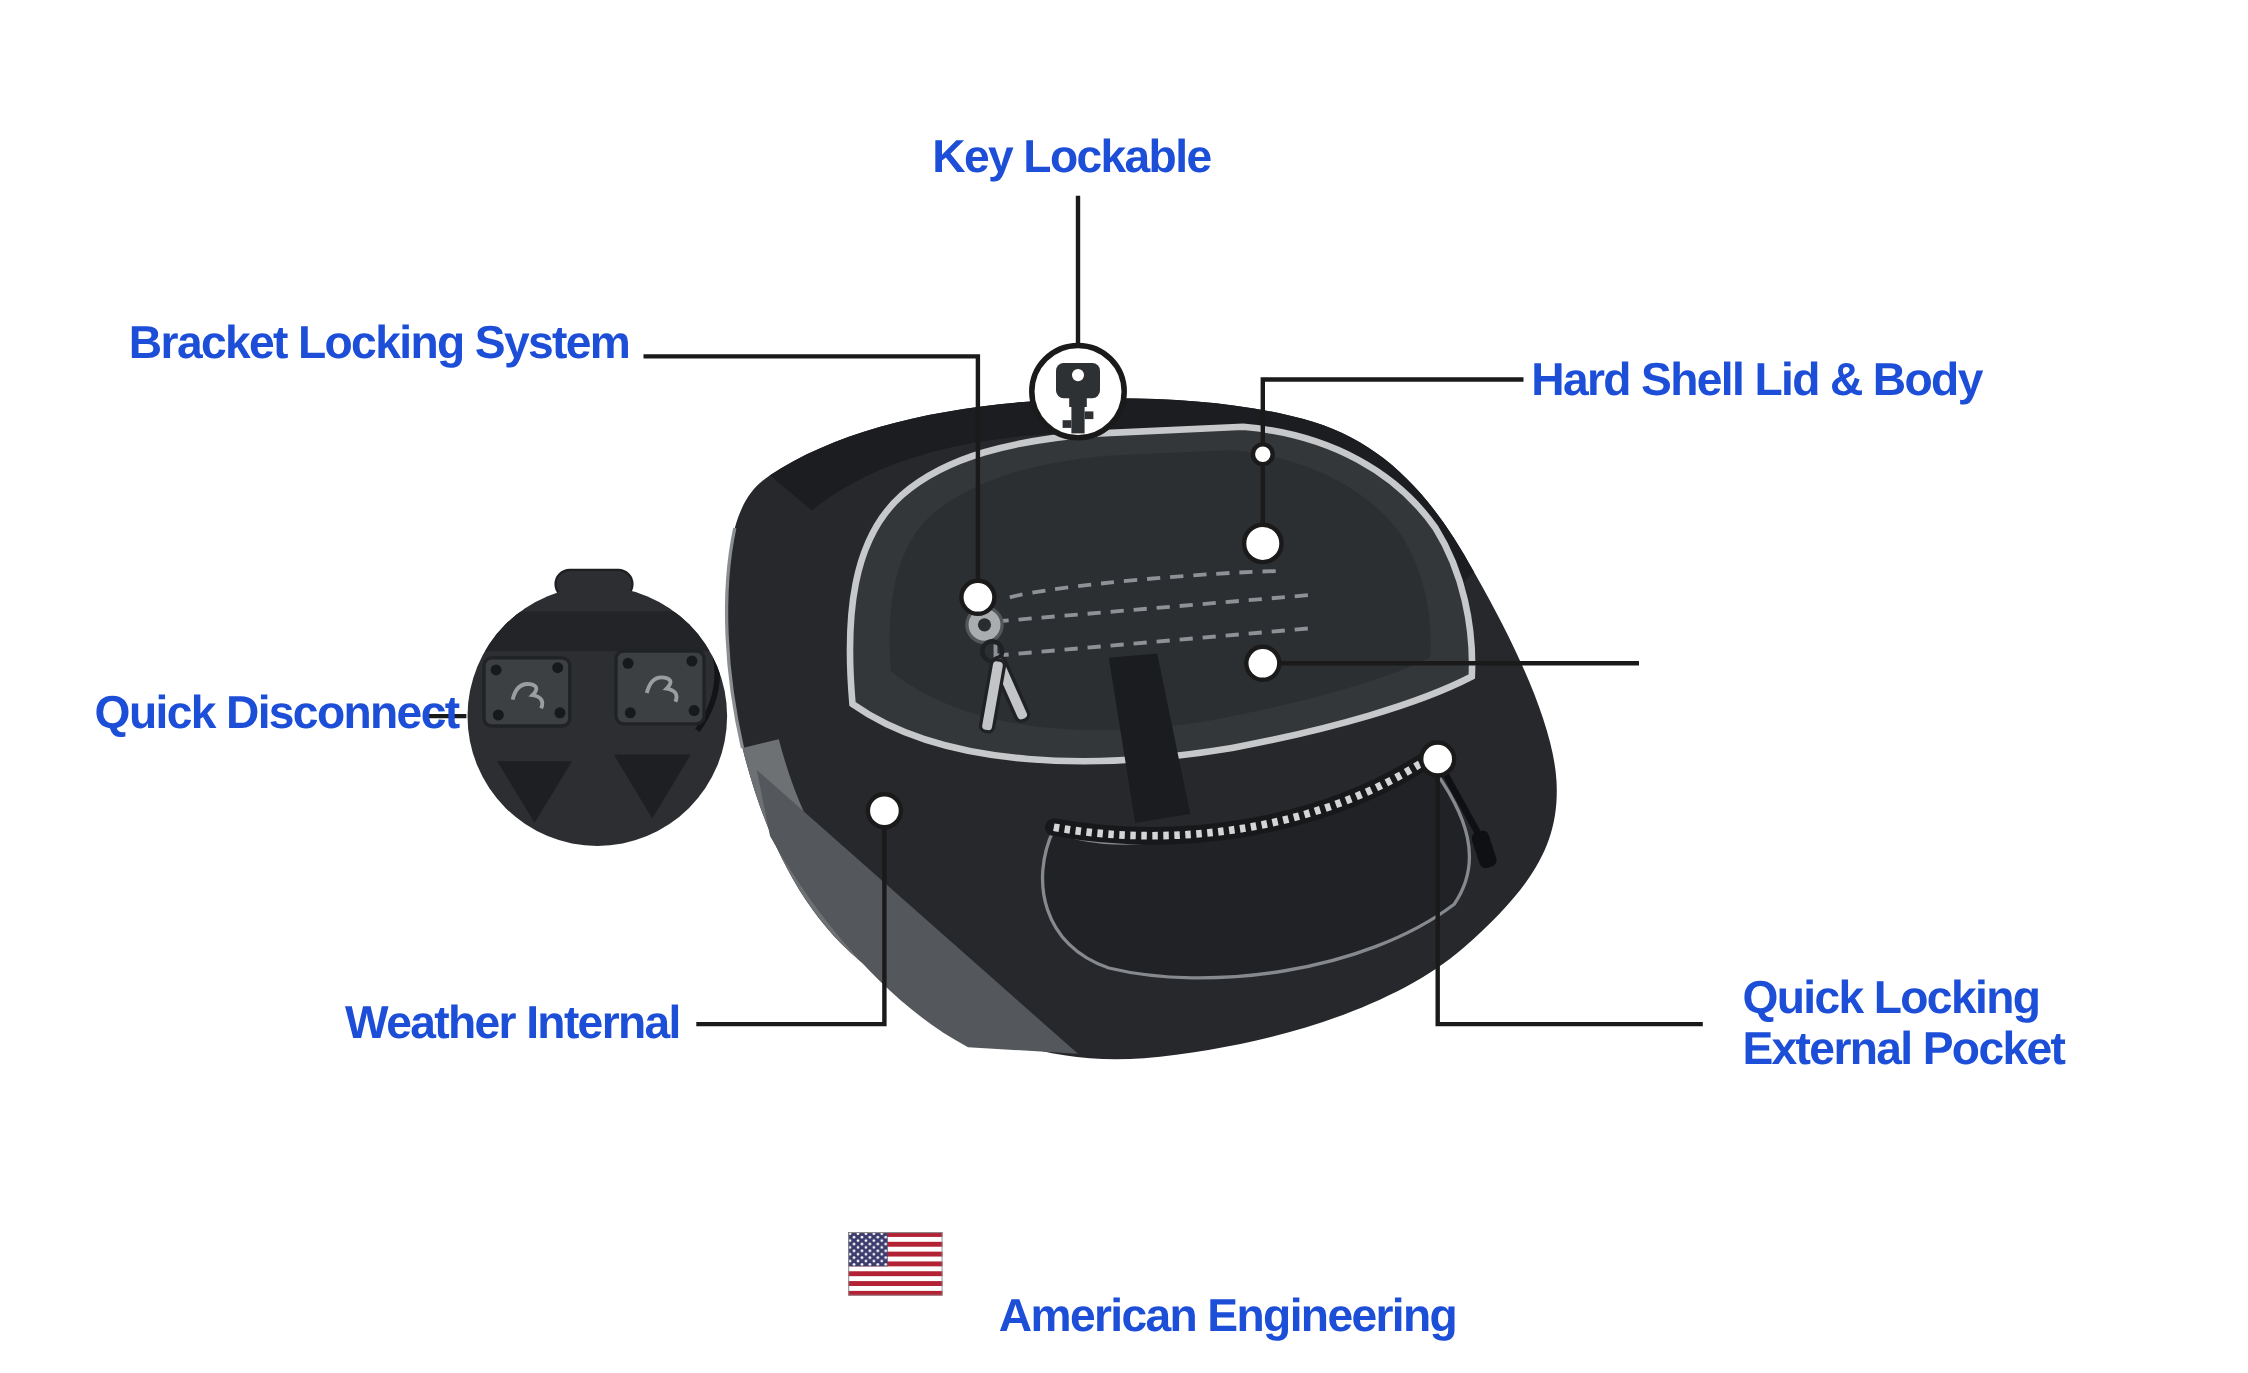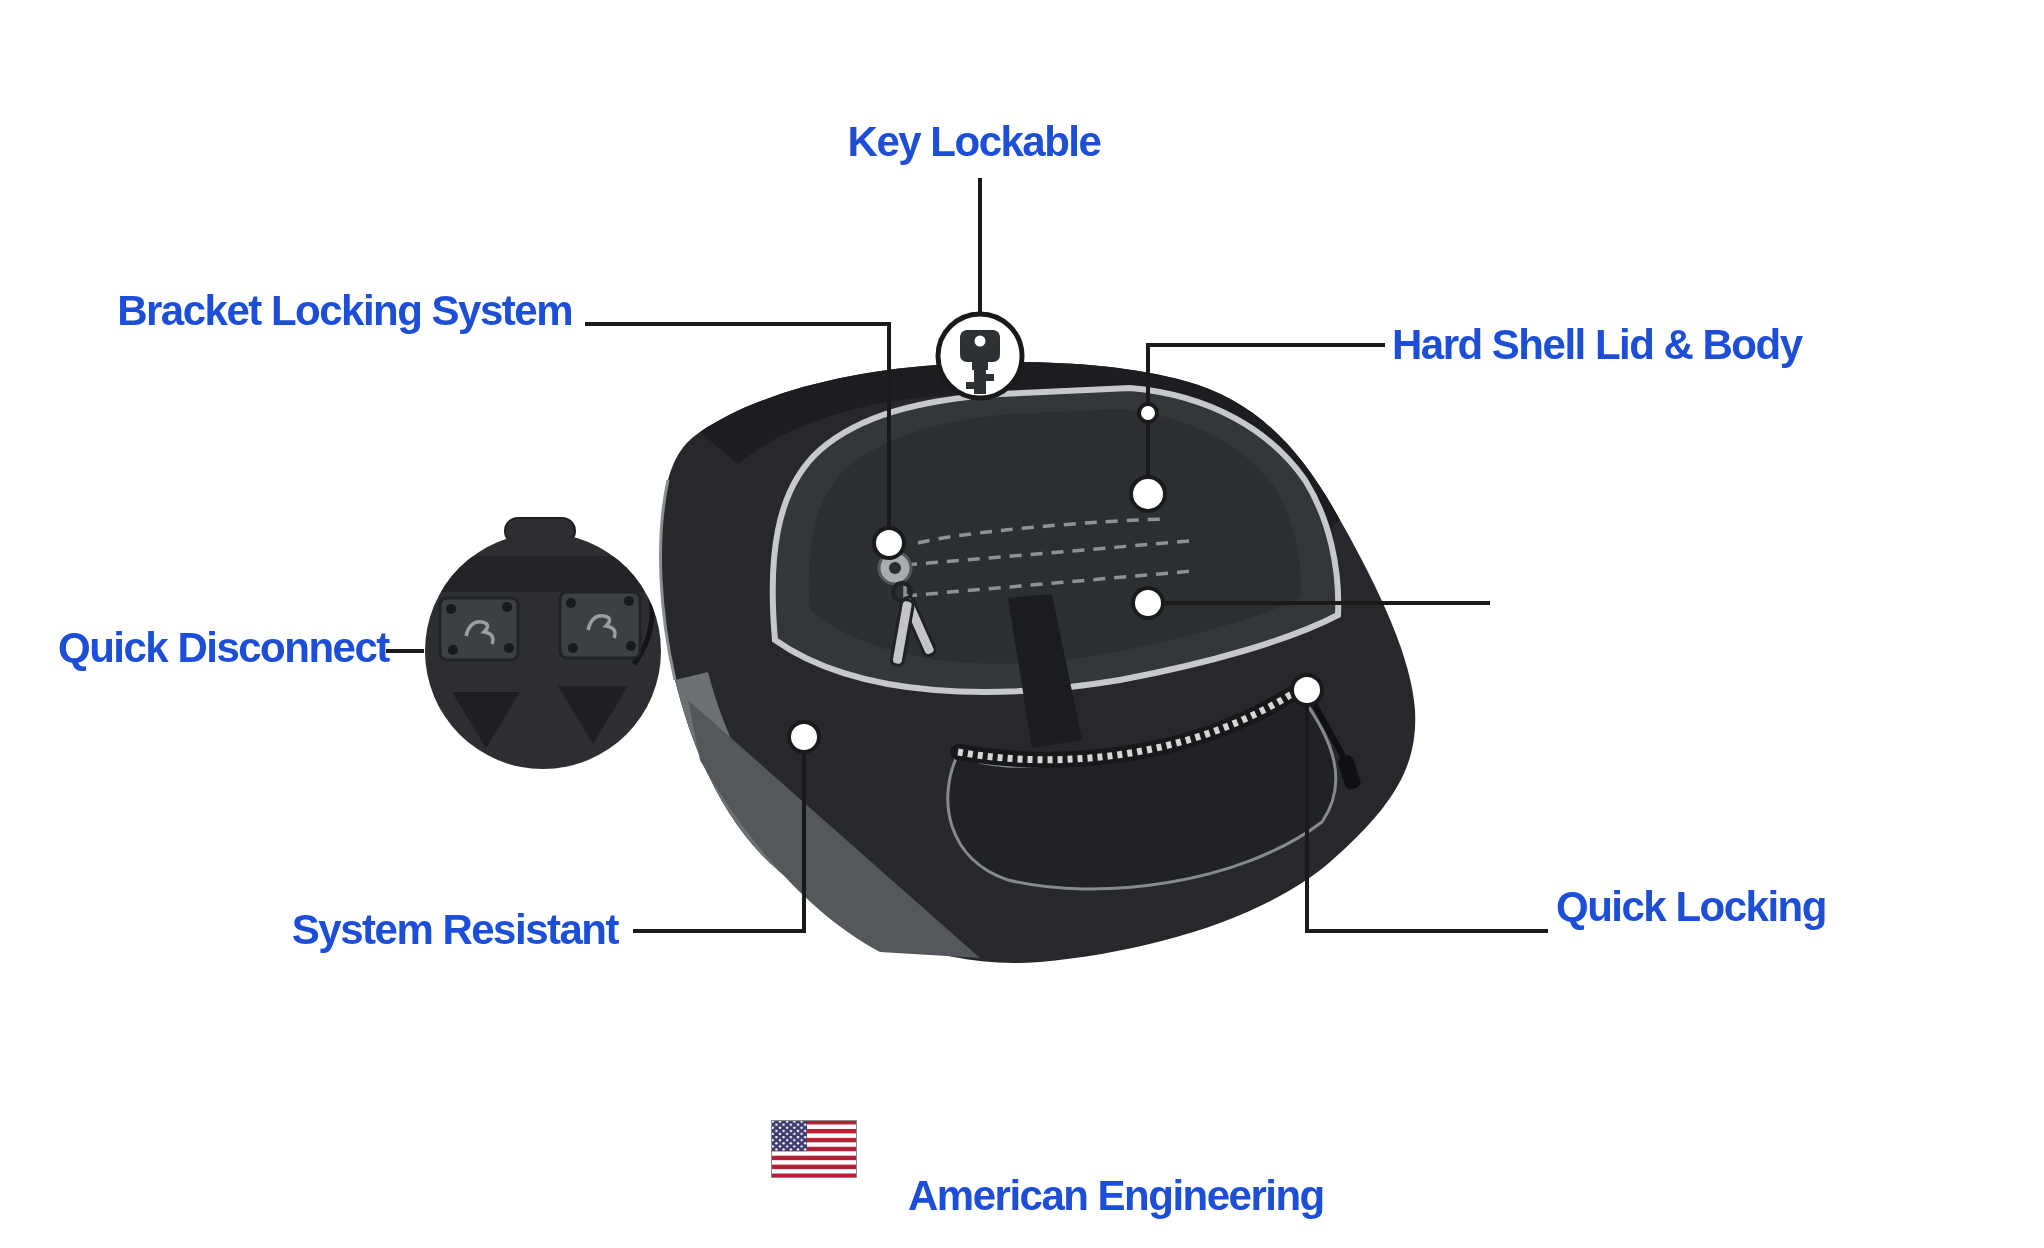--- a/index.html
+++ b/index.html
@@ -14,21 +14,21 @@
   #scene{position:absolute;left:0;top:0;}
   .label{
     position:absolute;
     font-weight:700;
     font-size:42px;
     line-height:1.1;
     letter-spacing:-1.5px;
     color:#1d4ed8;
     white-space:nowrap;
   }
-  .label span{display:block;}
+  .label span{display:block;margin-left:28px;}
   .flag{position:absolute;left:771px;top:1120px;}
 </style>
 </head>
 <body>
 
 <div id="canvas">
 
   <svg id="scene" width="2044" height="1248" viewBox="0 0 2044 1248">
     <defs>
       <clipPath id="insetClip">
@@ -140,24 +140,25 @@
 
   <div class="label" style="right:1472px;top:288px;">Bracket Locking System</div>
 
   <div class="label" style="left:1392px;top:322px;">Hard Shell Lid &amp; Body</div>
 
   <div class="label" style="left:58px;top:625px;">
     <span>Quick Disconnect</span>
   </div>
 
 
-  <div class="label" style="right:1426px;top:907px;text-align:right;">System Resistant</div>
+  <div class="label" style="right:1426px;top:907px;text-align:right;">Weather Internal</div>
 
   <div class="label" style="left:1556px;top:884px;">
     <span>Quick Locking</span>
+    <span>External Pocket</span>
   </div>
 
   <svg class="flag" width="86" height="58" viewBox="0 0 86 58">
     <rect width="86" height="58" fill="#ffffff"></rect>
     <g fill="#b22234">
       <rect y="0" width="86" height="4.46"></rect>
       <rect y="8.92" width="86" height="4.46"></rect>
       <rect y="17.85" width="86" height="4.46"></rect>
       <rect y="26.77" width="86" height="4.46"></rect>
       <rect y="35.69" width="86" height="4.46"></rect>

